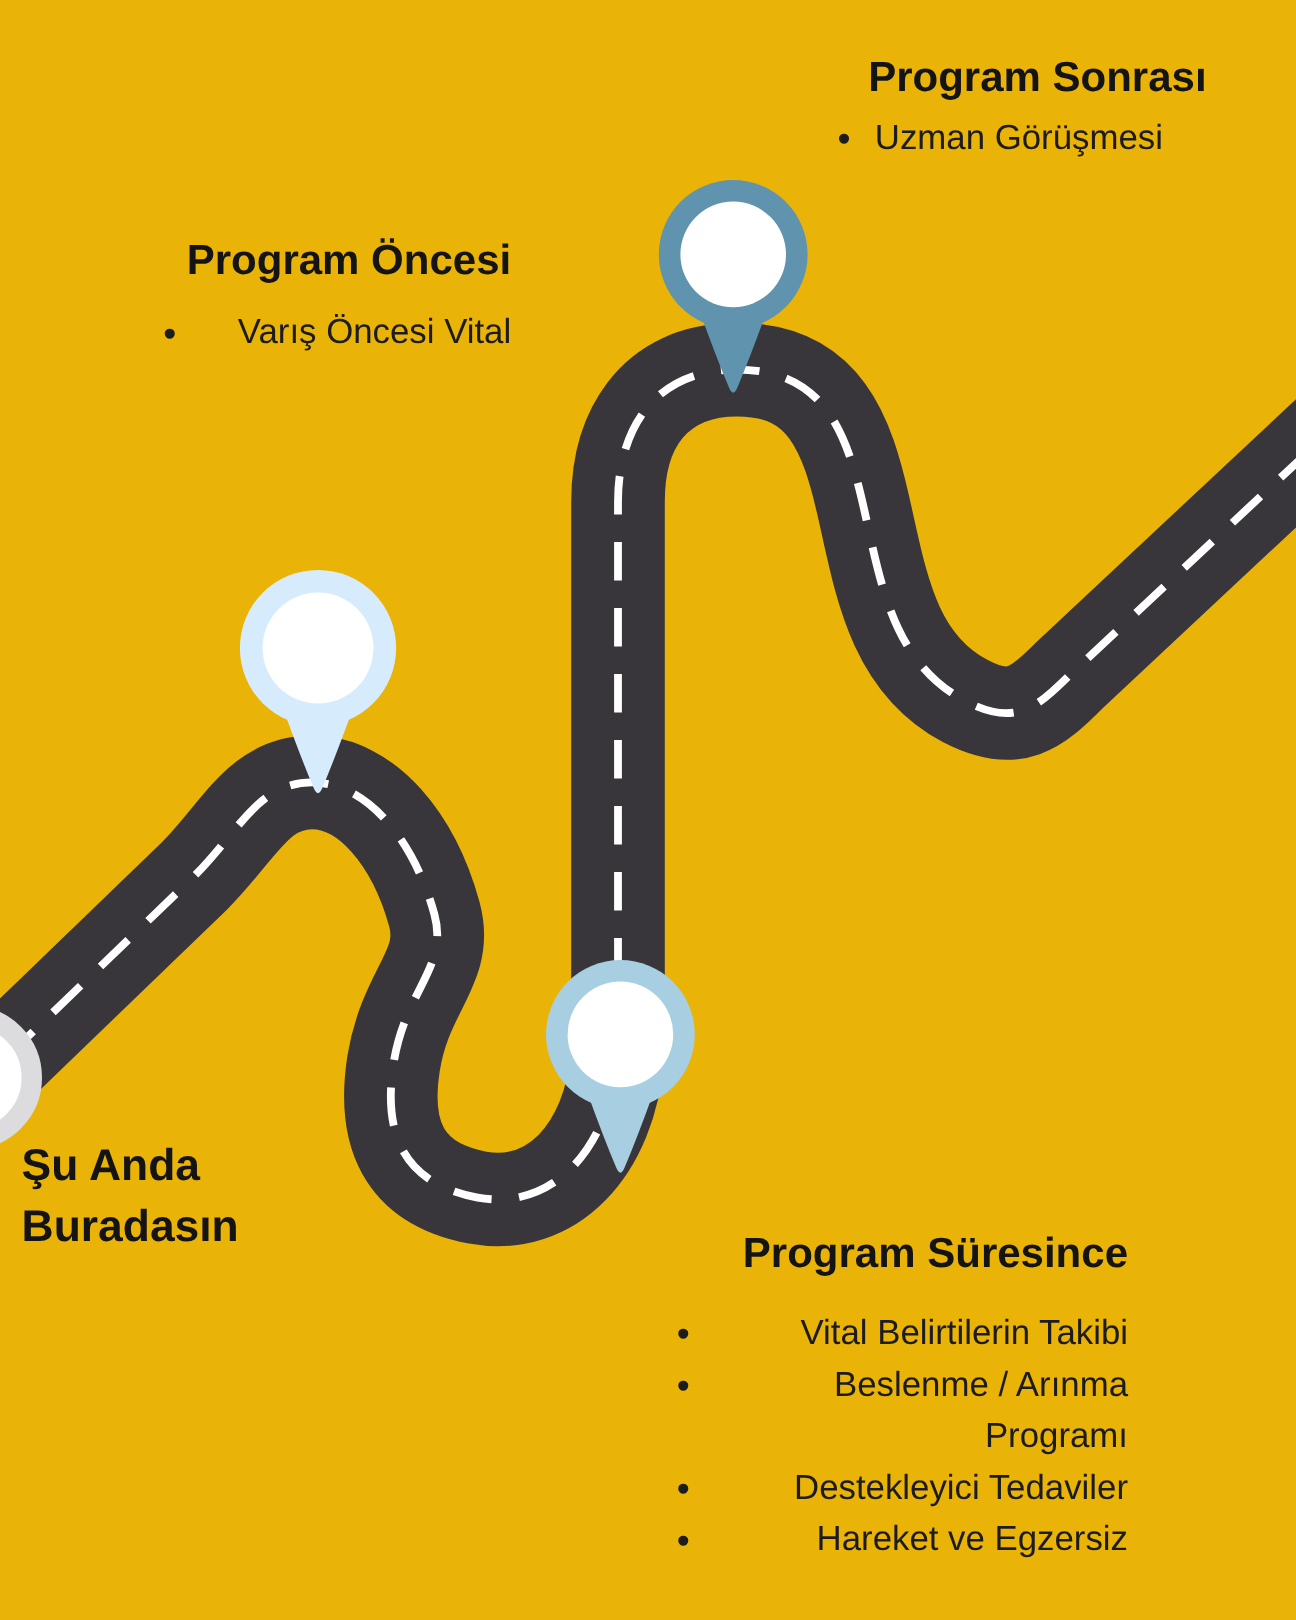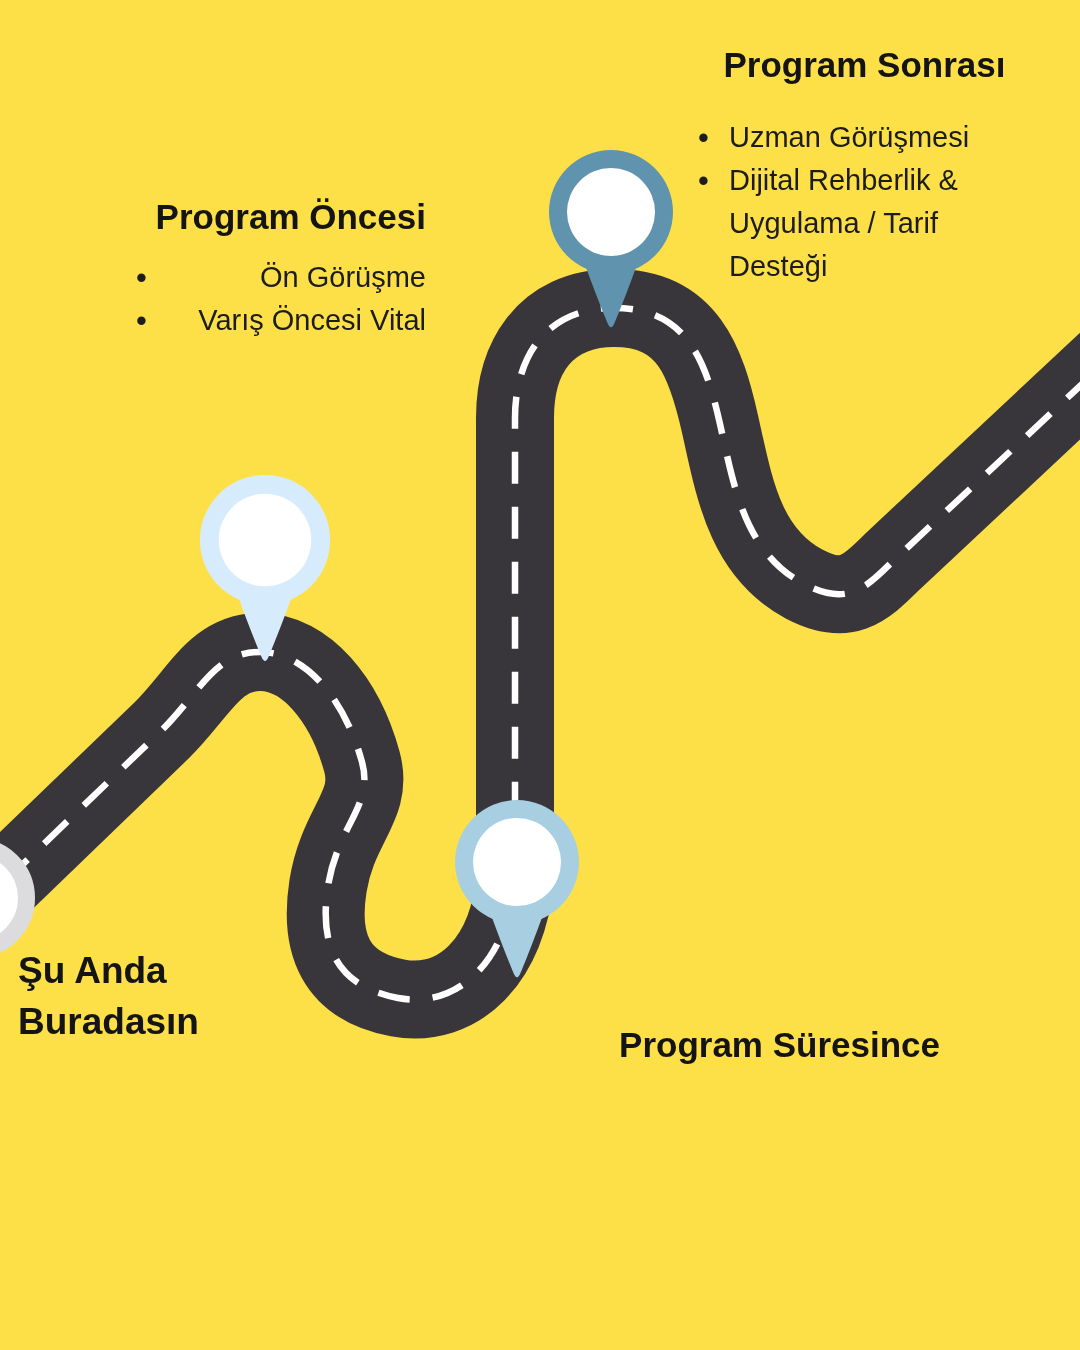--- a/index.html
+++ b/index.html
@@ -2,21 +2,21 @@
 <html><head>
 <meta charset="utf-8">
 <style>
   html, body { margin: 0; padding: 0; background: #ffffff; }
   body { font-family: "Liberation Sans", "DejaVu Sans", sans-serif; color: #1c1c1c; }
   .canvas {
     position: relative;
     width: 1080px;
     height: 1350px;
     overflow: hidden;
-    background: #fde047;
+    background: #eab308;
   }
   .road-layer {
     position: absolute;
     left: 0; top: 0;
     width: 1080px; height: 1350px;
     display: block;
   }
   .road { fill: none; stroke-width: 78; stroke-linecap: butt; }
   .centerline { fill: none; stroke-width: 6.5; stroke-dasharray: 32 23; stroke-linecap: butt; }
   .sec { position: absolute; }
@@ -40,21 +40,21 @@
     color: #1c1c1c;
   }
   .sec li::before {
     content: "\2022";
     position: absolute;
     top: 0;
     font-size: 31px;
   }
   .sec-post { left: 692px; top: 44px; width: 345px; }
   .sec-post h2 { text-align: center; }
-  .sec-post ul { margin-top: 30px; }
+  .sec-post ul { margin-top: 8px; }
   .sec-post li { padding-left: 37px; }
   .sec-post li::before { left: 6px; }
   .sec-pre { left: 126px; top: 196px; width: 300px; text-align: right; }
   .sec-pre ul { margin-top: 18px; }
   .sec-pre li { padding-left: 42px; }
   .sec-pre li::before { left: 10px; }
   .sec-during { left: 540px; top: 1024px; width: 400px; text-align: right; }
   .sec-during ul { margin-top: 24px; }
   .sec-during li { padding-left: 53px; }
   .sec-during li::before { left: 24px; }
@@ -114,31 +114,35 @@
 
     <use href="#pin" transform="translate(517,862)" fill="#a8cee1"></use>
 
     <use href="#pin" transform="translate(611,212)" fill="#6094ae"></use>
   </svg>
 
   <div class="sec sec-post">
     <h2>Program Sonrası</h2>
     <ul>
         <li>Uzman Görüşmesi</li>
-        <li>Dijital Rehberlik &amp; Uygulama / Tarif Desteği</li>
       </ul>
   </div>
 
   <div class="sec sec-pre">
     <h2>Program Öncesi</h2>
     <ul>
-        <li>Ön Görüşme</li>
         <li>Varış Öncesi Vital</li>
       </ul>
   </div>
 
   <div class="sec sec-during">
     <h2>Program Süresince</h2>
+    <ul>
+        <li>Vital Belirtilerin Takibi</li>
+        <li>Beslenme / Arınma Programı</li>
+        <li>Destekleyici Tedaviler</li>
+        <li>Hareket ve Egzersiz</li>
+      </ul>
   </div>
 
   <div class="start-label">Şu Anda Buradasın</div>
 
 </div>
 
 </body></html>

